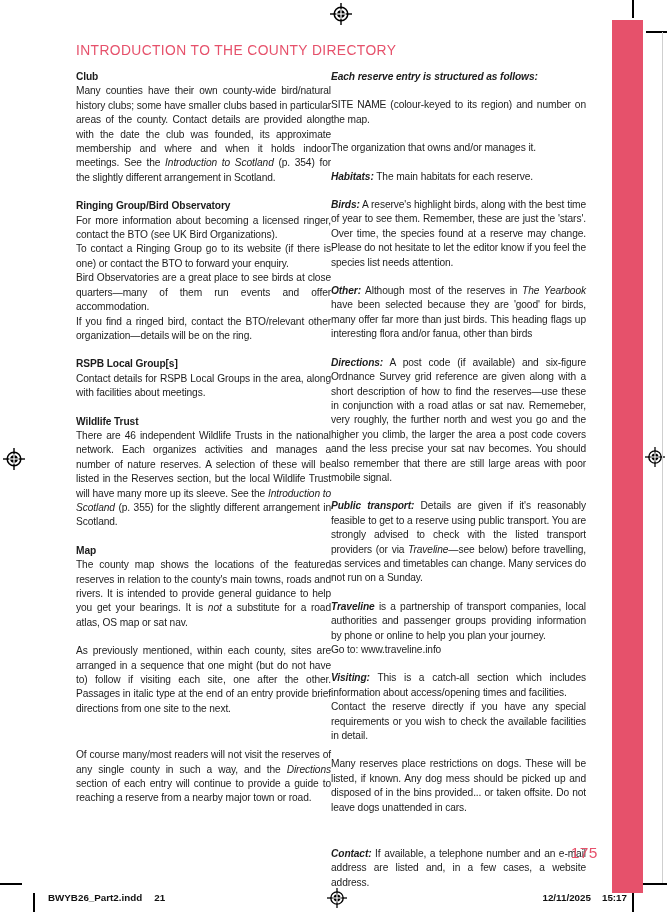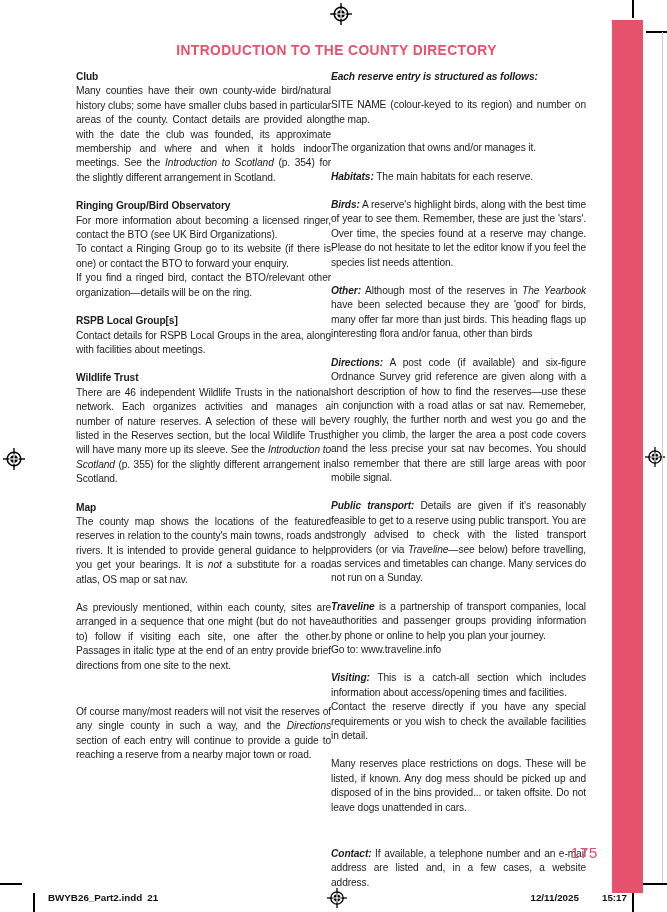--- a/index.html
+++ b/index.html
@@ -8,21 +8,21 @@
     width: 667px; height: 912px; position: relative; overflow: hidden;
     background: #ffffff;
     font-family: "Liberation Sans", sans-serif;
     color: var(--ink);
   }
   .page { position: absolute; inset: 0; }
 
   
   .title {
     position: absolute; left: 76px; top: 43px; width: 521px;
-    text-align: center; font-weight: bold; font-size: 13.8px;
+    text-align: left; font-weight: normal; font-size: 13.8px;
     letter-spacing: 0.4px; color: var(--accent);
   }
 
   
   .columns {
     position: absolute; left: 76px; top: 70px; width: 521px;
     display: flex; 
   }
   .col {
     width: 255px; font-size: 10.2px; line-height: 14.4px;
@@ -45,26 +45,26 @@
   
   .pagenum {
     position: absolute; left: 560px; top: 844px; width: 38px;
     text-align: right; font-size: 15.5px; color: var(--accent);
     letter-spacing: 0.5px;
   }
 
   
   .slug-left {
     position: absolute; left: 48px; top: 892px;
-    display: flex; gap: 5px;
+    display: flex; gap: 12px;
     font-size: 9.8px; font-weight: bold; color: #111;
   }
   .slug-right {
     position: absolute; right: 40px; top: 892px;
-    display: flex; gap: 23px;
+    display: flex; gap: 11px;
     font-size: 9.8px; font-weight: bold; color: #111;
   }
 
   
   .reg-mark { position: absolute; width: 22px; height: 22px; }
 
   
   .crop { position: absolute; background: #000; }
   .crop.bl-h { left: 0;     top: 883px; width: 22px;  height: 1.5px; }
   .crop.bl-v { left: 33px;  top: 893px; width: 1.5px; height: 19px; }
@@ -139,20 +139,21 @@
   <div class="columns">
     <div class="col" id="col-left">
         <div class="block">
           <div class="heading">Club</div>
           <p><span>Many counties have their own county-wide bird/natural history clubs; some have smaller clubs based in particular areas of the county. Contact details are provided along with the date the club was founded, its approximate membership and where and when it holds indoor meetings. See the </span><span class="run-i">Introduction to Scotland</span><span> (p. 354) for the slightly different arrangement in Scotland.</span></p>
         </div>
         <div class="block">
           <div class="heading">Ringing Group/Bird Observatory</div>
           <p><span>For more information about becoming a licensed ringer, contact the BTO (see UK Bird Organizations).</span></p>
           <p><span>To contact a Ringing Group go to its website (if there is one) or contact the BTO to forward your enquiry.</span></p>
+          <p><span>Bird Observatories are a great place to see birds at close quarters—many of them run events and offer accommodation.</span></p>
           <p><span>If you find a ringed bird, contact the BTO/relevant other organization—details will be on the ring.</span></p>
         </div>
         <div class="block">
           <div class="heading">RSPB Local Group[s]</div>
           <p><span>Contact details for RSPB Local Groups in the area, along with facilities about meetings.</span></p>
         </div>
         <div class="block">
           <div class="heading">Wildlife Trust</div>
           <p><span>There are 46 independent Wildlife Trusts in the national network. Each organizes activities and manages a number of nature reserves. A selection of these will be listed in the Reserves section, but the local Wildlife Trust will have many more up its sleeve. See the </span><span class="run-i">Introduction to Scotland</span><span> (p. 355) for the slightly different arrangement in Scotland.</span></p>
         </div>

